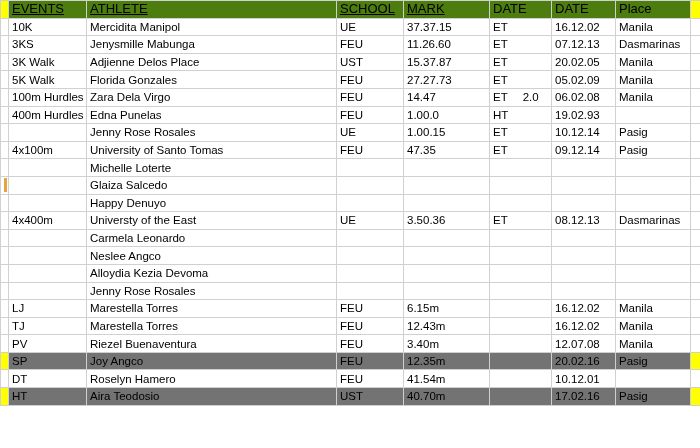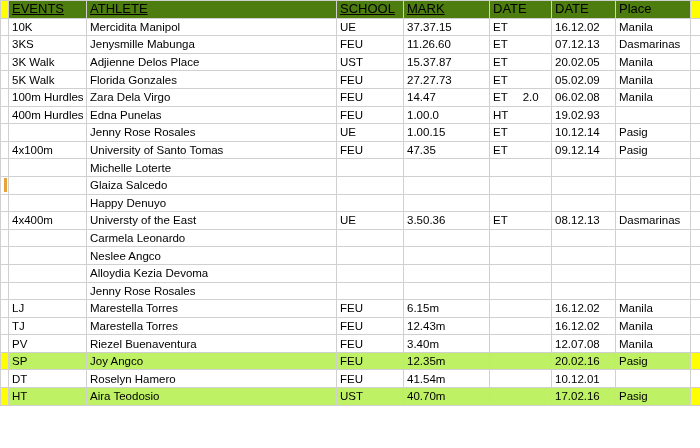--- a/index.html
+++ b/index.html
@@ -35,21 +35,21 @@
   col.c-gutter { width: 8px; }
   col.c-events { width: 78px; }
   col.c-athlete { width: 250px; }
   col.c-school { width: 67px; }
   col.c-mark { width: 86px; }
   col.c-wind { width: 62px; }
   col.c-date { width: 64px; }
   col.c-place { width: 75px; }
   col.c-tail { width: 10px; }
 
-  .hl { background: #bef264; }
+  .hl { background: #737373; }
   .gutter { background: #ffffff; border-left: 1px solid #ffffff; border-top:1px solid #ffffff; border-bottom:1px solid #ffffff;}
   .gutter.hl { background: #ffff00; }
   .tail { background: #ffffff; }
   .tail.hl { background: #ffff00; }
 
   .hdr {
     font-weight: bold;
     font-size: 13px;
     background: #4d7c0f;
   }

